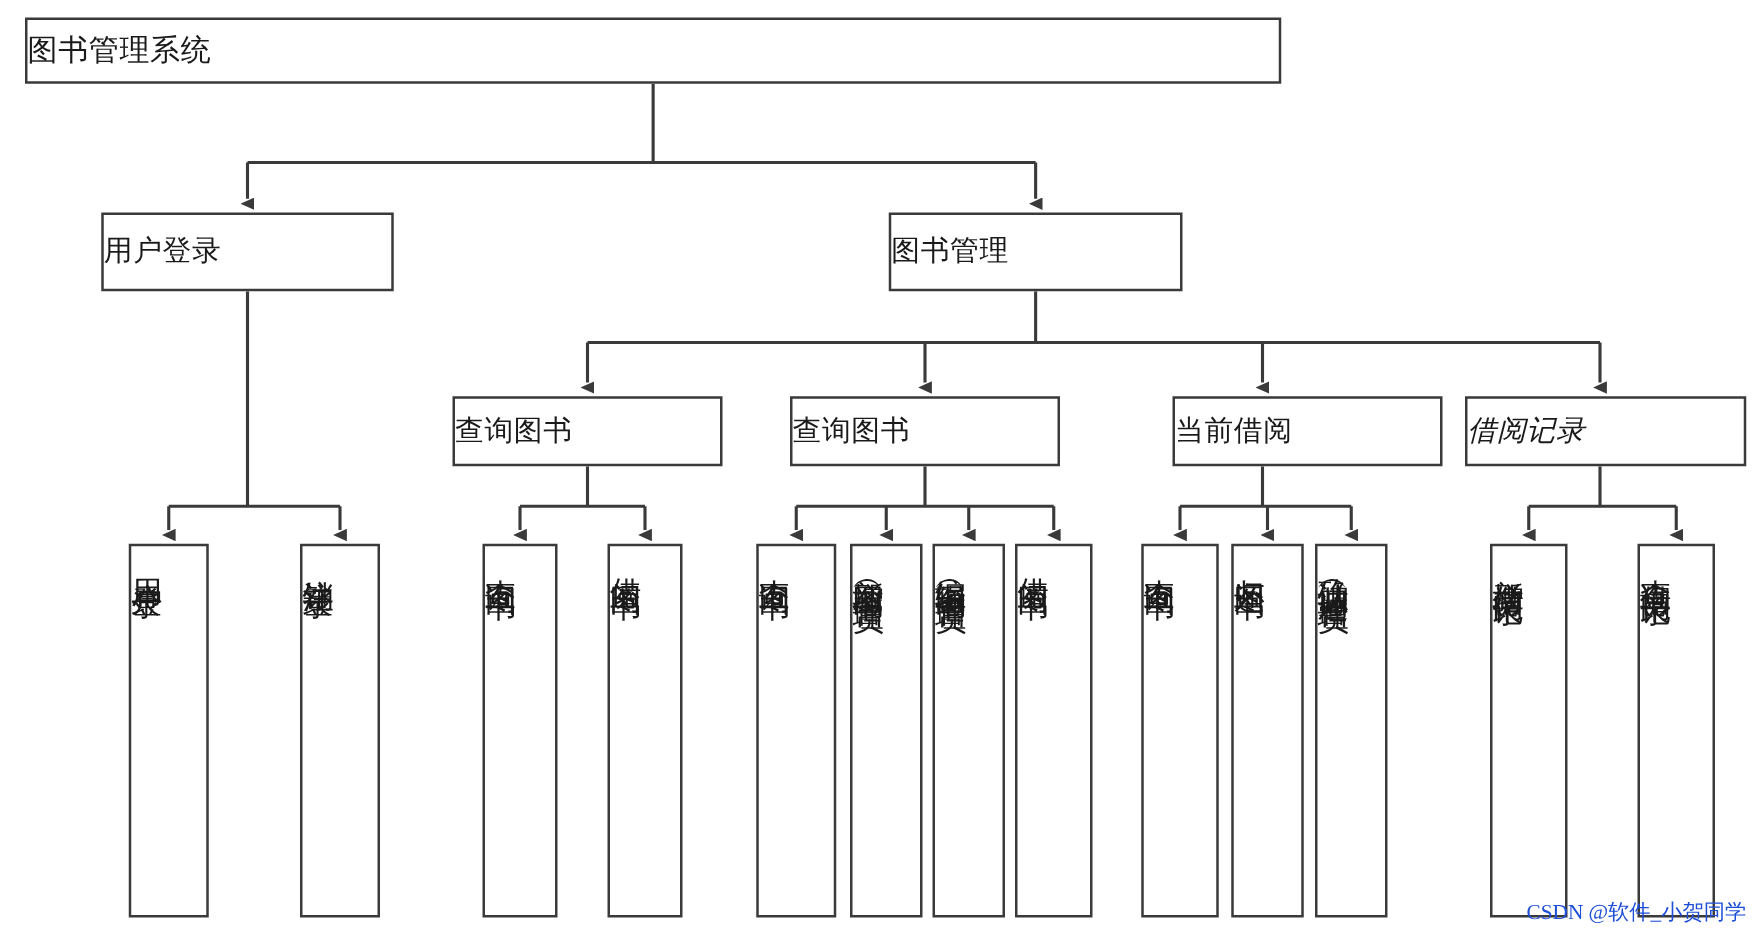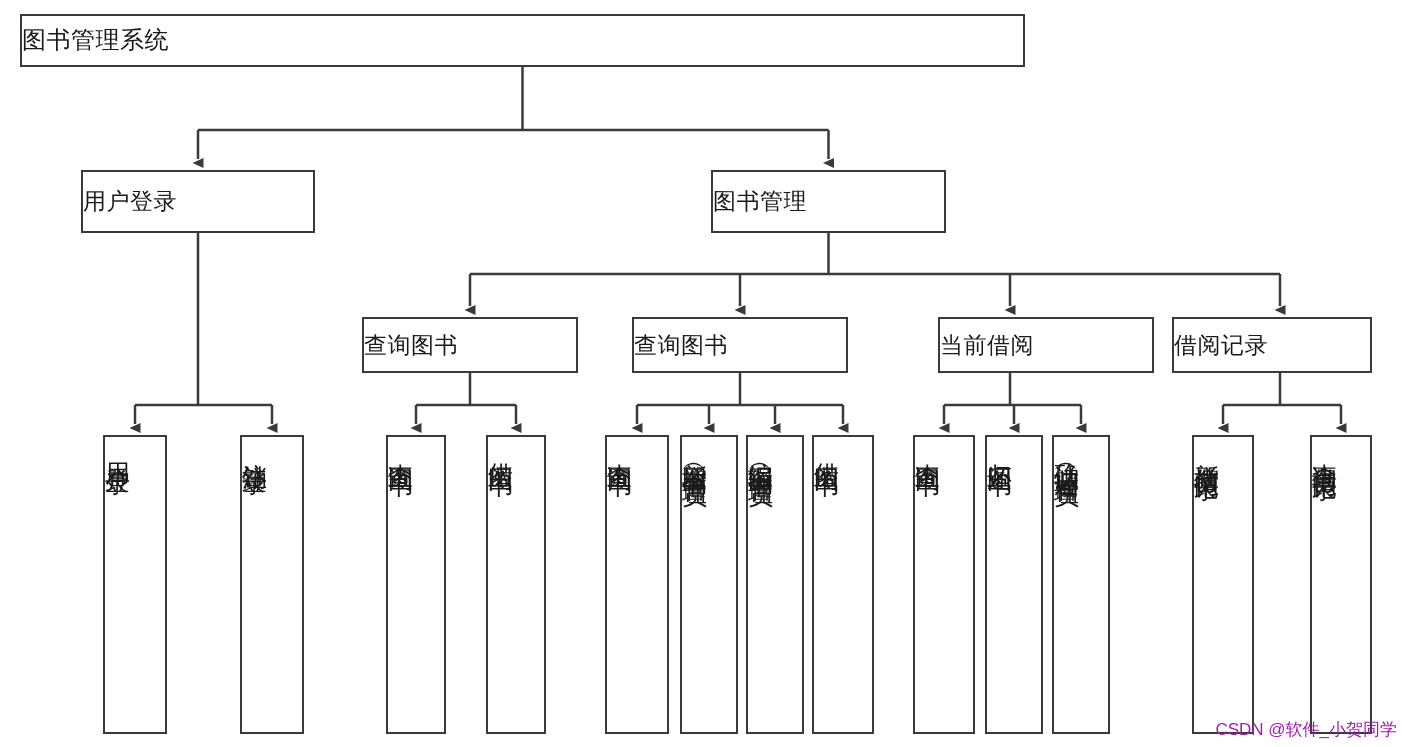--- a/index.html
+++ b/index.html
@@ -54,23 +54,23 @@
     font-size: 25px;
     line-height: 1.0;
     letter-spacing: 3px;
   }
   .node.root .lbl { font-size: 24px; }
   .watermark {
     position: absolute;
     right: 8px;
     bottom: 6px;
     font-size: 17px;
-    color: #a21caf;
+    color: #1d4ed8;
     white-space: nowrap;
-    font-family: Liberation Sans, sans-serif;
+    font-family: Liberation Serif, serif;
   }
 </style>
 </head>
 <body>
 
 <div id="canvas">
   <svg id="wires" viewBox="0 0 1405 747" xmlns="http://www.w3.org/2000/svg">
     <defs>
       <marker id="arrow" markerWidth="10" markerHeight="11" refX="1" refY="5.5" orient="auto" markerUnits="userSpaceOnUse">
         <path d="M0,0 L10,0 L5,11 z" fill="#3a3a3a"></path>
@@ -124,21 +124,21 @@
       </div>
       <div class="node horiz" style="left: 362px; top: 317px; width: 216px; height: 56px;">
         <span class="lbl">查询图书</span>
       </div>
       <div class="node horiz" style="left: 632px; top: 317px; width: 216px; height: 56px;">
         <span class="lbl">查询图书</span>
       </div>
       <div class="node horiz" style="left: 938px; top: 317px; width: 216px; height: 56px;">
         <span class="lbl">当前借阅</span>
       </div>
-      <div class="node horiz" style="left: 1172px; top: 317px; width: 200px; height: 56px;">
+      <div class="node horiz" style="left: 1172px; top: 317px; width: 225px; height: 56px; font-style: italic;">
         <span class="lbl">借阅记录</span>
       </div>
       <div class="node vert" style="left: 103px; top: 435px; width: 64px; height: 299px;">
         <span class="lbl">用户登录</span>
       </div>
       <div class="node vert" style="left: 240px; top: 435px; width: 64px; height: 299px;">
         <span class="lbl">注销登录</span>
       </div>
       <div class="node vert" style="left: 386px; top: 435px; width: 60px; height: 299px;">
         <span class="lbl">查询图书</span>

